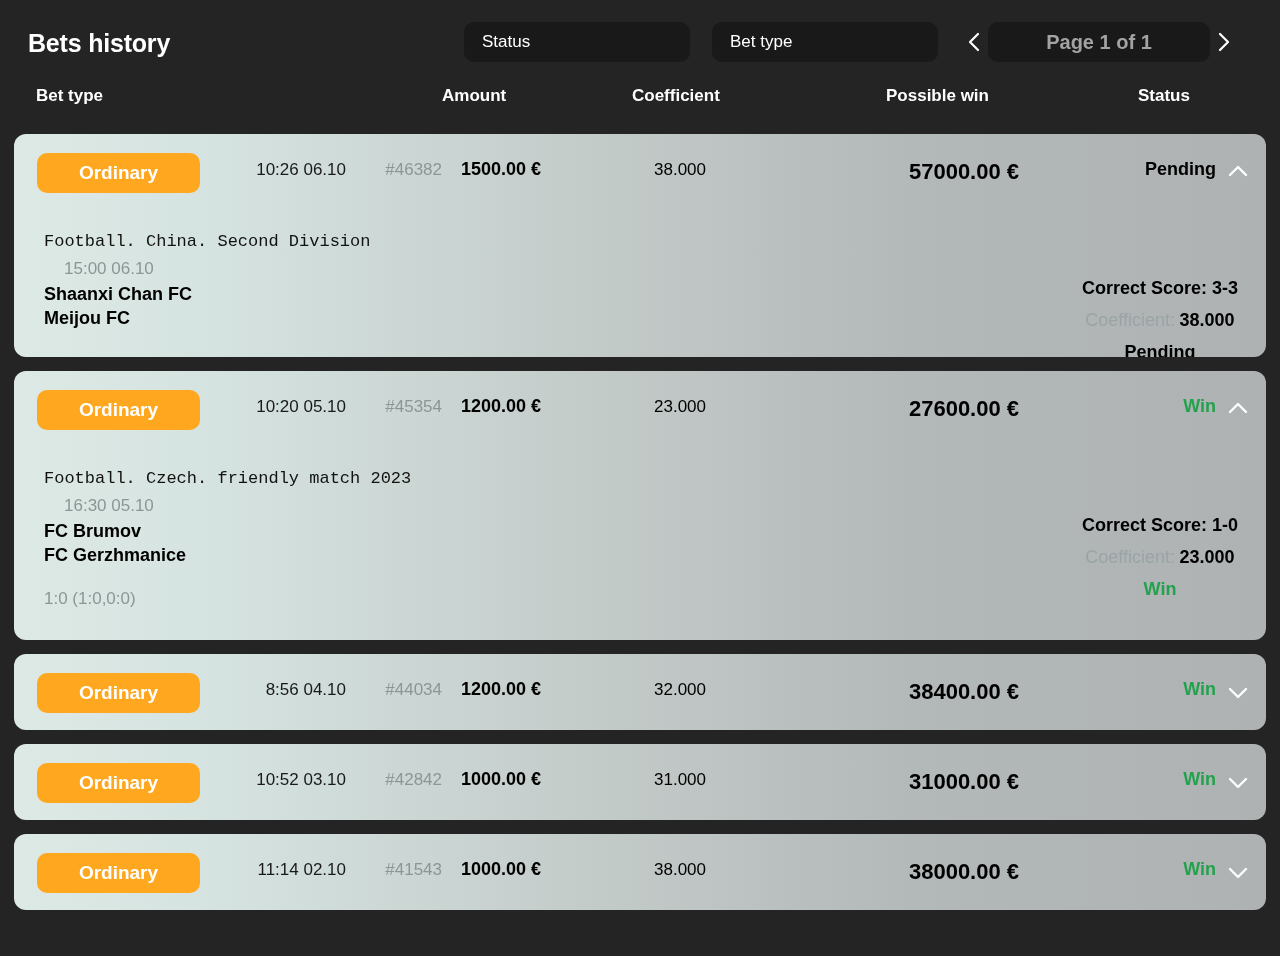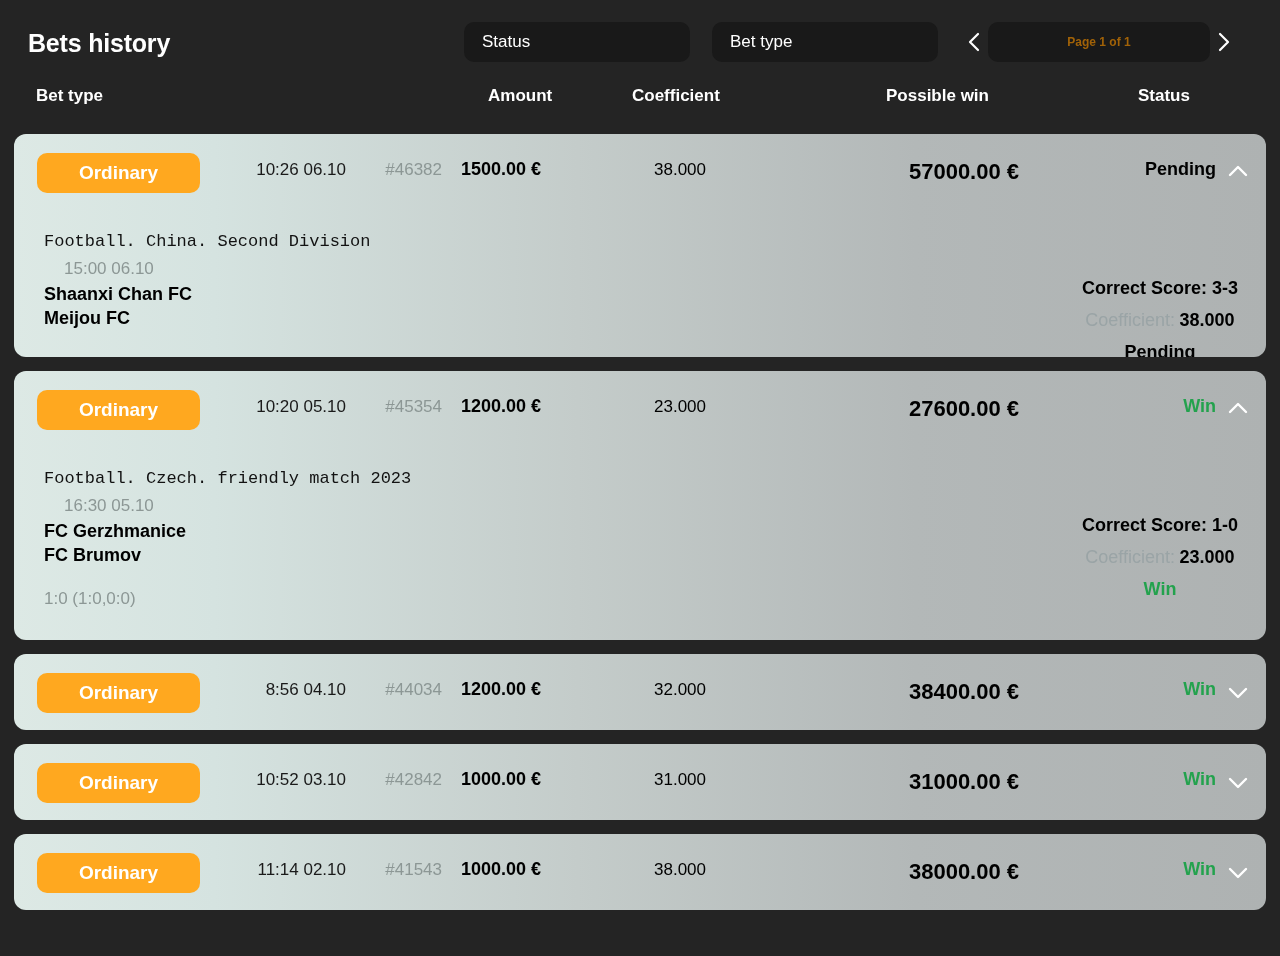--- a/index.html
+++ b/index.html
@@ -79,37 +79,37 @@
   .pager-arrow svg { display: block; }
 
   .pager-label {
     background: #191919;
     border-radius: 10px;
     height: 40px;
     width: 222px;
     display: flex;
     align-items: center;
     justify-content: center;
-    color: #a16207;
-    font-size: 12px;
+    color: #a3a3a3;
+    font-size: 20px;
     font-weight: bold;
     user-select: none;
   }
 
   
   .col-headers {
     position: relative;
     height: 48px;
     color: #ffffff;
     font-size: 17px;
     font-weight: bold;
   }
   .col-headers > div { position: absolute; top: 0; }
   .ch-bettype { left: 36px; }
-  .ch-amount  { left: 442px; margin-left: 46px; }
+  .ch-amount  { left: 442px; }
   .ch-coef    { left: 632px; }
   .ch-poswin  { left: 886px; }
   .ch-status  { left: 1138px; }
 
   
   .cards {
     padding: 0 14px;
     display: flex;
     flex-direction: column;
     gap: 14px;
@@ -389,22 +389,22 @@
               <svg width="22" height="22" viewBox="0 0 22 22">
                 <path d="M3 14 L11 6 L19 14" fill="none" stroke="#ffffff" stroke-width="2.4" stroke-linecap="round" stroke-linejoin="round"></path>
               </svg>
             </span>
           </div>
         </div>
         <div class="bet-detail">
           <div class="detail-left">
             <div class="detail-league">Football. Czech. friendly match 2023</div>
             <div class="detail-time">16:30 05.10</div>
+            <div class="detail-team">FC Brumov</div>
             <div class="detail-team">FC Gerzhmanice</div>
-            <div class="detail-team">FC Brumov</div>
             <div class="detail-score">1:0 (1:0,0:0)</div>
           </div>
           <div class="detail-right">
             <div class="detail-pick">Correct Score: 1-0</div>
             <div class="detail-coef-line"><span class="detail-coef-label">Coefficient:</span> <span class="detail-coef-value">23.000</span></div>
             <div class="detail-status status-win">Win</div>
           </div>
         </div>
       </div>
       <div class="bet-card">

